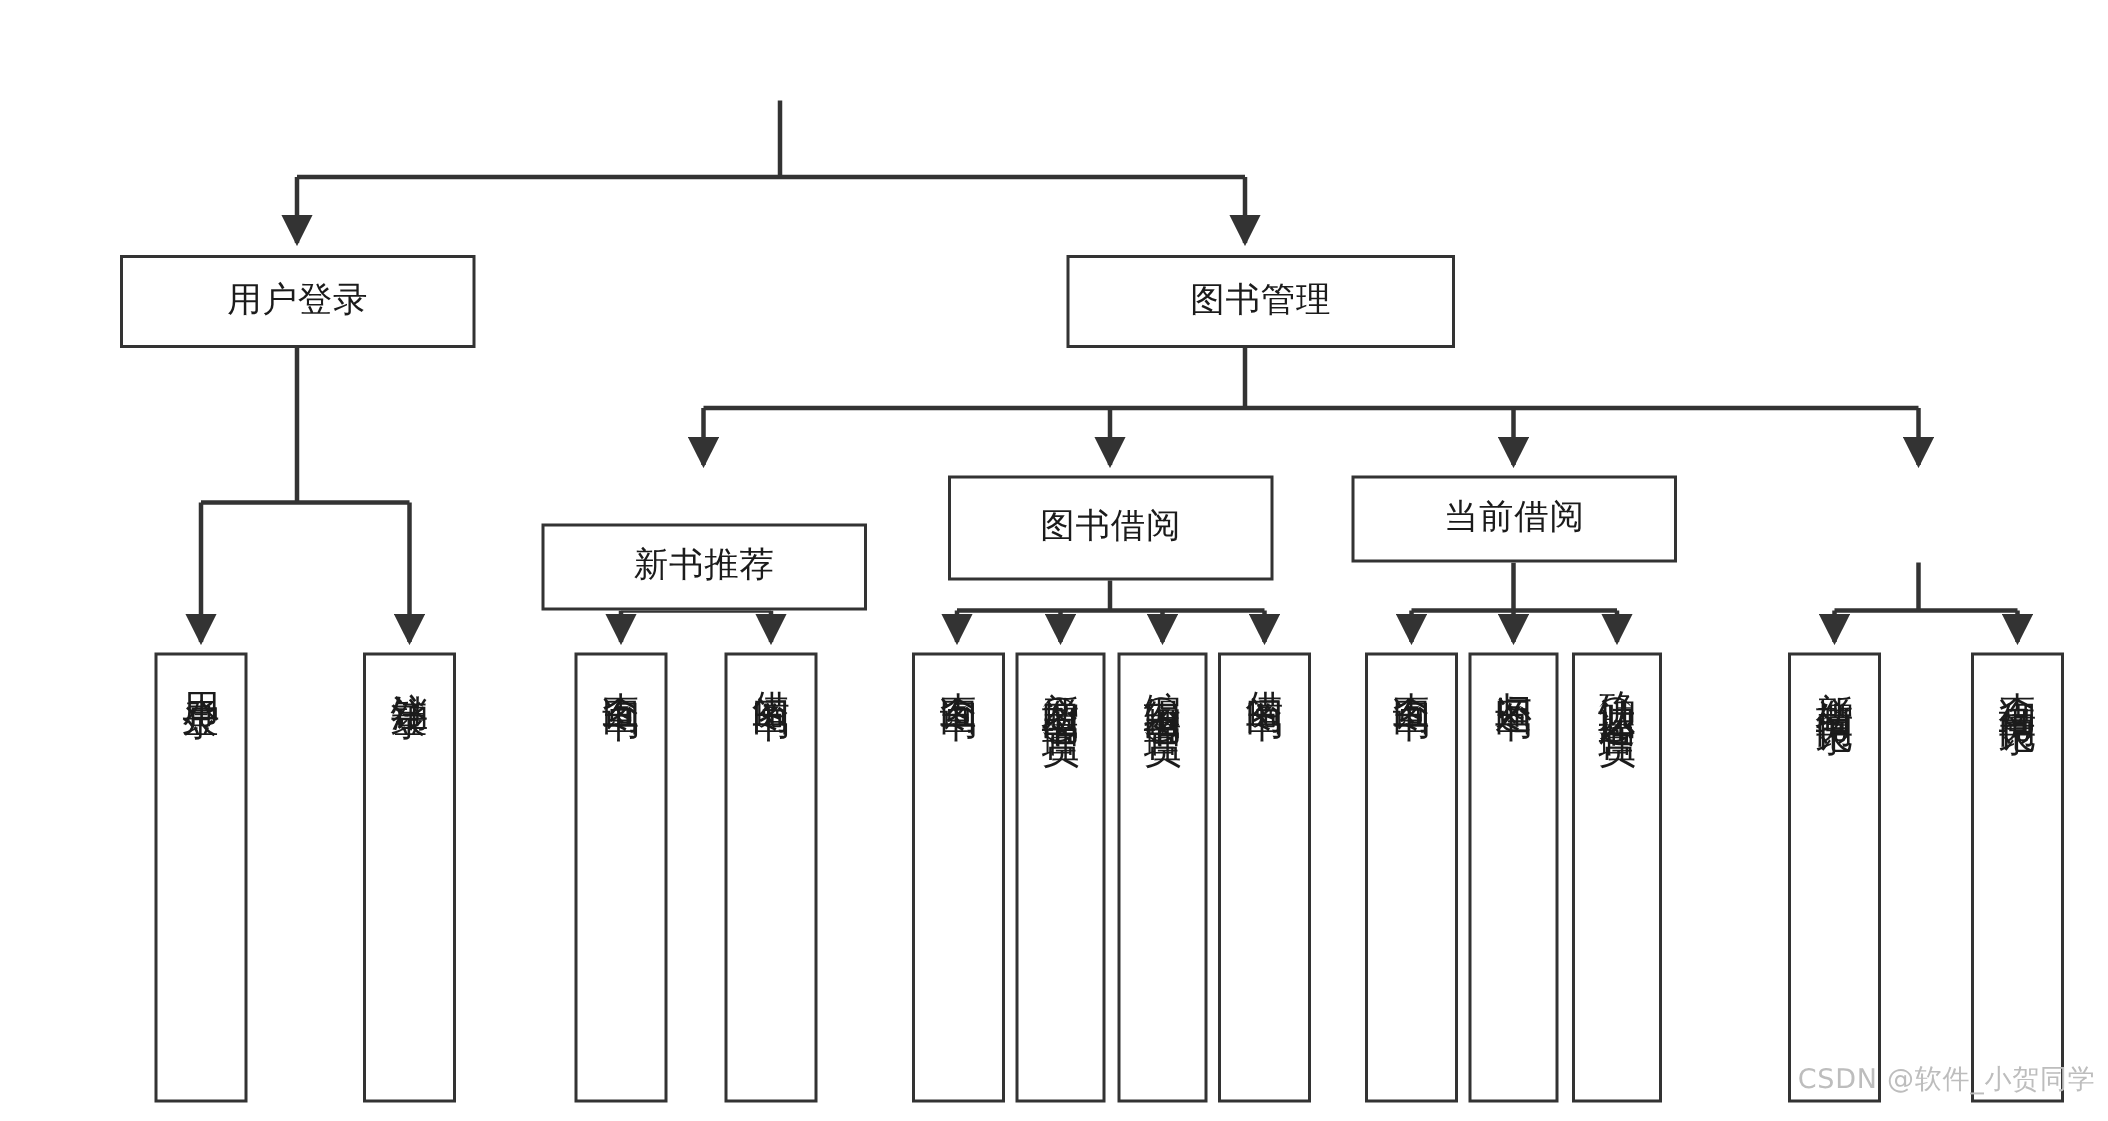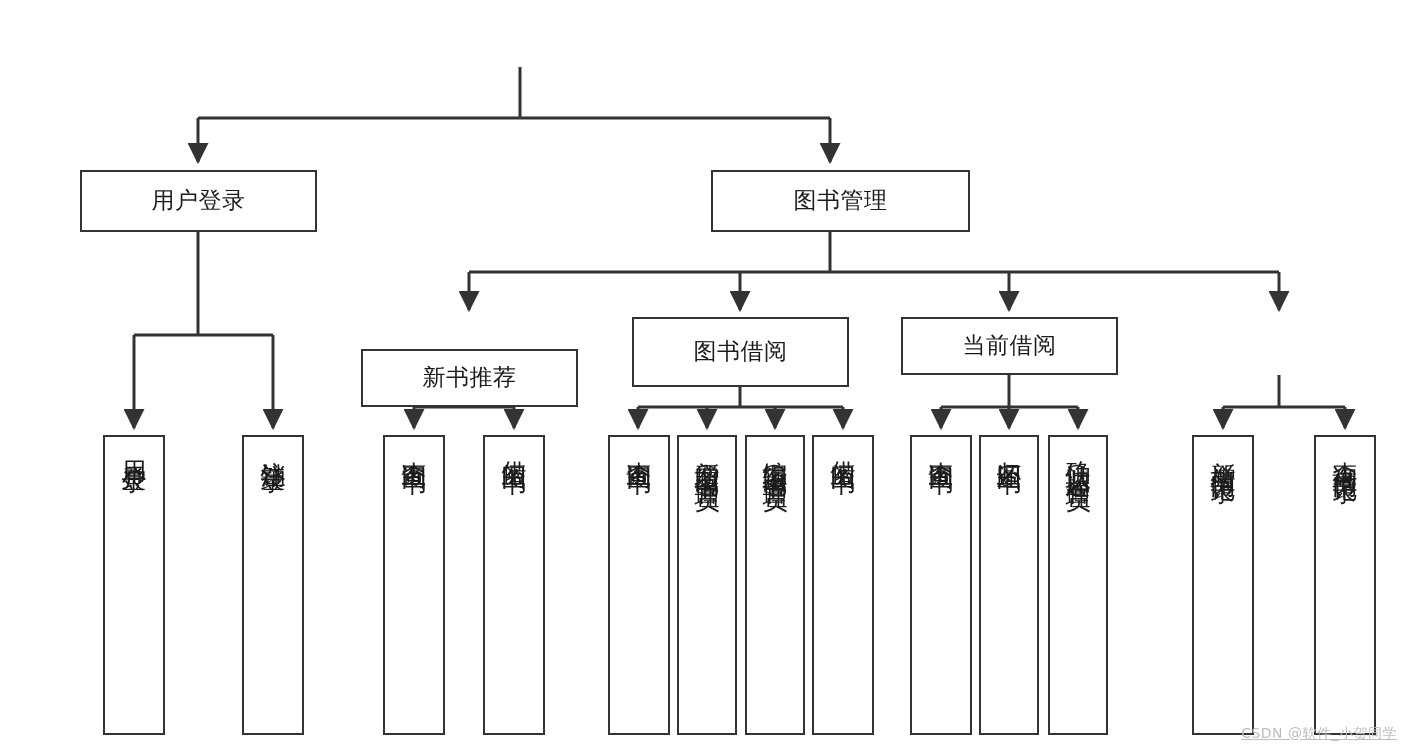--- a/index.html
+++ b/index.html
@@ -57,27 +57,26 @@
     font-size: 25px;
     letter-spacing: 3px;
     line-height: 1;
   }
   .v-node.tall .node-label {
     letter-spacing: 4px;
   }
   #watermark {
     position: absolute;
     right: 8px;
-    bottom: 4px;
-    font-size: 14px;
+    bottom: 16px;
+    font-size: 18px;
     color: #bdbdbd;
     letter-spacing: 0.5px;
     z-index: 5;
     white-space: nowrap;
-    text-decoration: underline;
   }
 </style>
 </head>
 <body>
 
 <div id="diagram-root">
 
   <svg id="diagram-svg" viewBox="0 0 1405 747">
     <defs>
       <marker id="arrow" viewBox="0 0 10 10" refX="9" refY="5" markerWidth="7" markerHeight="7" orient="auto-start-reverse">

